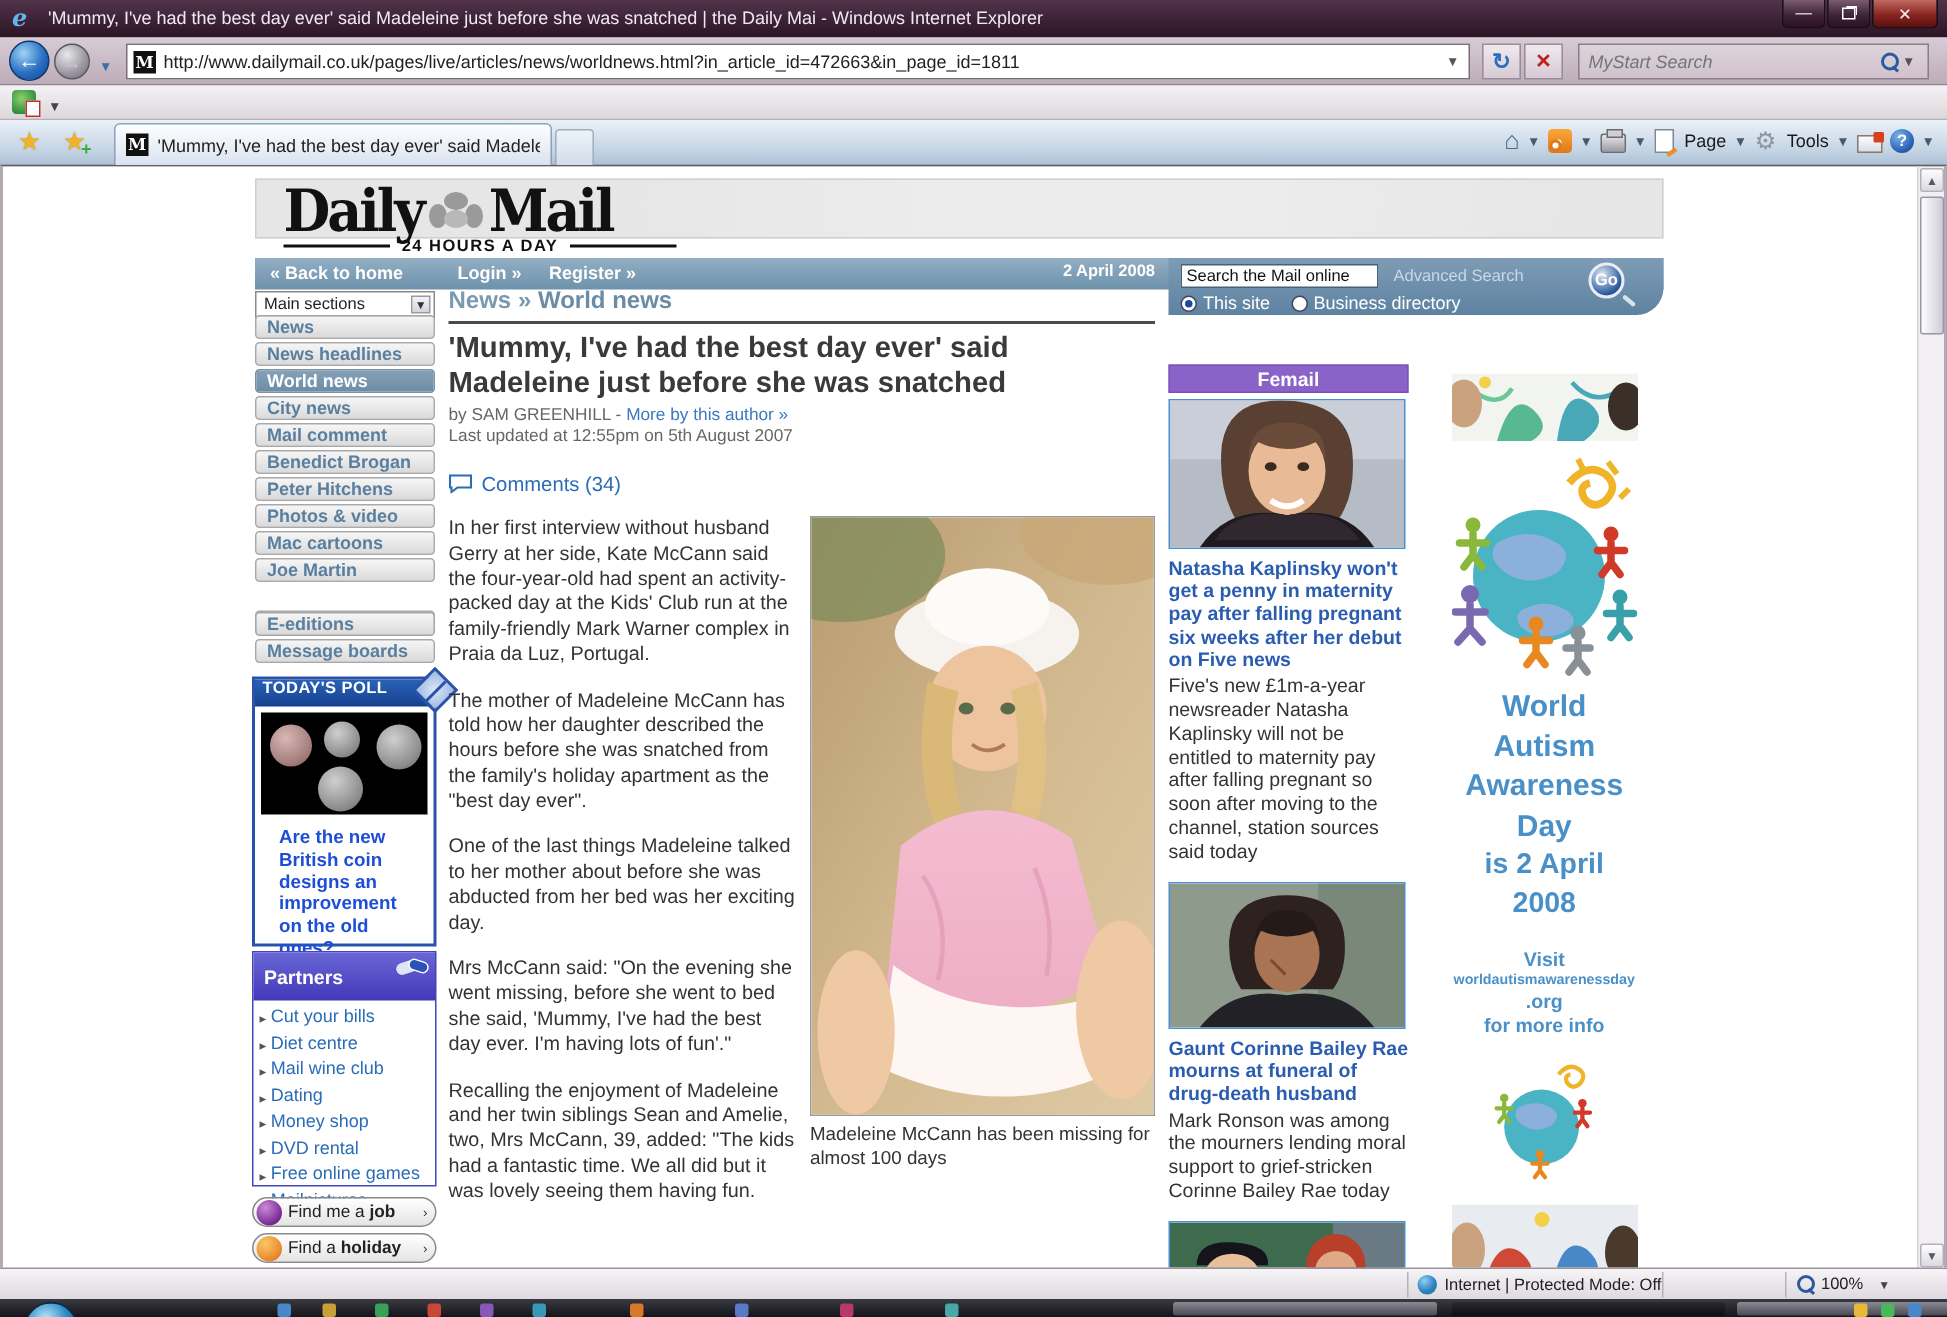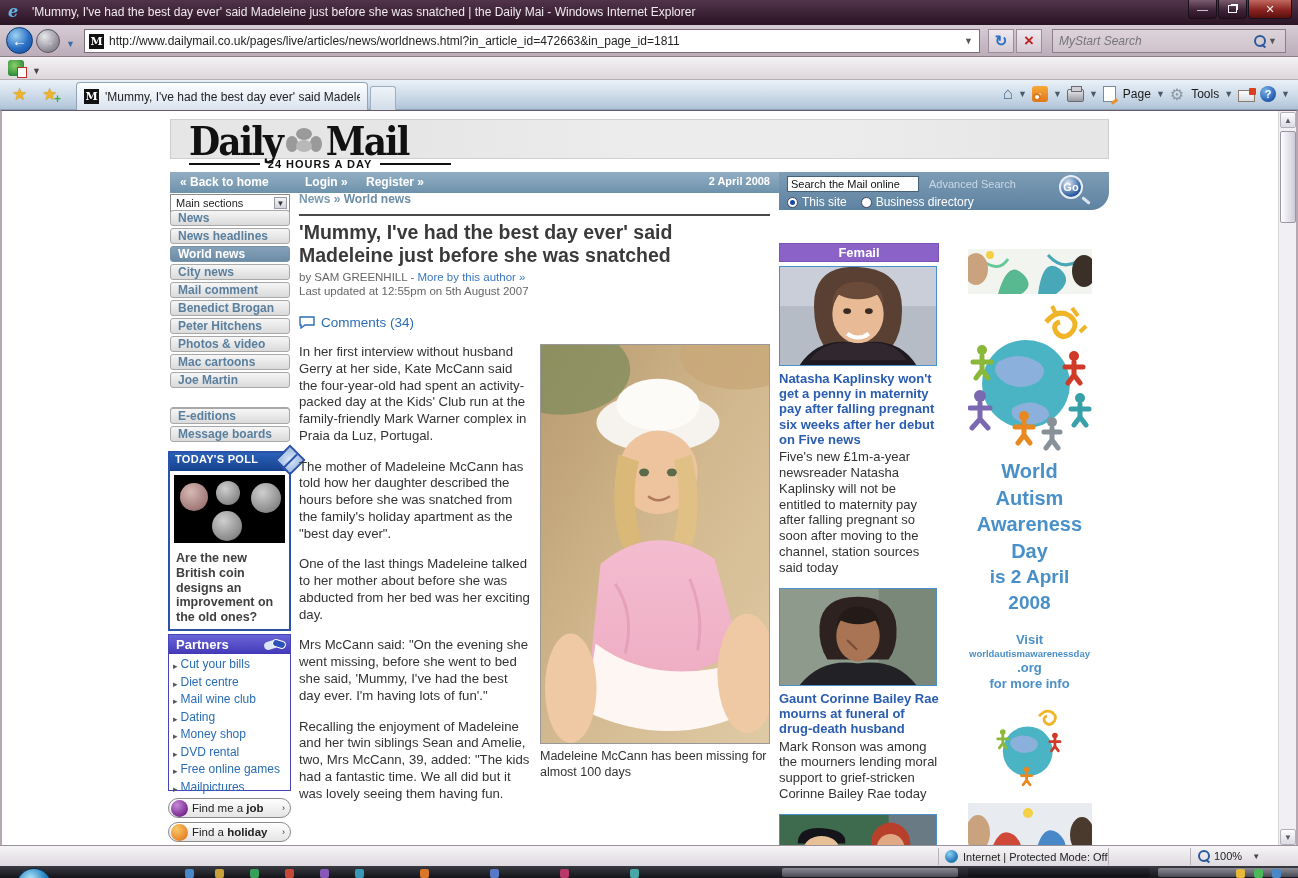--- a/index.html
+++ b/index.html
@@ -138,45 +138,45 @@
     transform:rotate(40deg); border-radius:2px; }
   .sp-radios { position:absolute; left:8px; top:23px; display:flex; align-items:center; font-size:12px; }
   .radio { width:11px; height:11px; border-radius:50%; background:#fff; border:1px solid #446; margin-right:4px; position:relative; }
   .radio.sel::after { content:""; position:absolute; left:2px; top:2px; width:5px; height:5px; border-radius:50%; background:#1a4a9e; }
   .sp-radios .lbl2 { margin-left:14px; }
   
   .mainsections { position:absolute; left:168px; top:83px; width:120px; height:18px; background:#fff;
     border:1px solid #8a8a8a; font-size:11px; color:#222; display:flex; align-items:center; padding-left:5px; }
   .ms-arrow { position:absolute; right:2px; top:2px; width:13px; height:12px; background:linear-gradient(#f4f4f6,#d4d4dc);
     border:1px solid #9a9aa4; color:#333; font-size:8px; text-align:center; line-height:11px; }
-  .breadcrumb { position:absolute; left:297px; top:81px; font-weight:bold; font-size:12px; color:#7a9ab0; }
+  .breadcrumb { position:absolute; left:297px; top:81px; font-weight:bold; font-size:16px; color:#7a9ab0; }
   .breadcrumb .cur { color:#6b8ca4; }
   .bc-rule { position:absolute; left:297px; top:103px; width:471px; height:2px; background:#4a4a4a; }
   
   .side-item { position:absolute; left:168px; width:120px; height:16px; border:1px solid #a8a8a8; border-radius:3px;
     background:linear-gradient(#f6f6f6,#dadada); color:#5a7f9e; font-weight:bold; font-size:12px;
     display:flex; align-items:center; padding-left:7px; line-height:14px; }
   .side-item.active { background:linear-gradient(#85a1b8,#6c8da7); color:#fff; border-color:#7a92a6; }
   
   .pollbox { position:absolute; left:166px; top:340px; width:123px; height:180px; border:2px solid #2a52a8; background:#fff; }
   .poll-head { height:18px; background:linear-gradient(#2a62b8,#16408e); color:#fff; font-weight:bold; font-size:11px;
     display:flex; align-items:flex-start; padding-left:5px; letter-spacing:.3px; }
   .poll-diamond { position:absolute; right:-12px; top:-4px; width:22px; height:22px; transform:rotate(45deg);
     background:radial-gradient(#dce8f8,#9ab8e0); border:2px solid #2a52a8; }
   .poll-diamond::after { content:""; position:absolute; left:9px; top:0; width:2px; height:20px; background:#2a52a8; box-shadow:0 0 0 0; }
   .poll-img { margin:4px; width:111px; height:68px; background:#000; position:relative; overflow:hidden; }
   .coin { position:absolute; border-radius:50%; background:radial-gradient(circle at 38% 32%,#cfcfcf,#8a8a8a 70%,#5a5a5a); }
   .coin.c1 { left:6px; top:8px; width:28px; height:28px; background:radial-gradient(circle at 38% 32%,#d8b8b4,#a07a78 70%,#6a4a48); }
   .coin.c2 { left:42px; top:6px; width:24px; height:24px; }
   .coin.c3 { right:4px; top:8px; width:30px; height:30px; }
   .coin.c4 { left:38px; bottom:2px; width:30px; height:30px; }
-  .poll-q { padding:4px 6px; color:#404040; font-weight:bold; font-size:12.5px; line-height:1.18; }
+  .poll-q { padding:4px 16px; color:#1d4ed8; font-weight:bold; font-size:12.5px; line-height:1.18; }
   
   .partnersbox { position:absolute; left:166px; top:523px; width:123px; height:157px; border:1px solid #4444bb; background:#fff; }
-  .part-head { height:19px; background:linear-gradient(#6a66d6,#4338b8); color:#fff; font-weight:bold; font-size:13px;
+  .part-head { height:32px; background:linear-gradient(#6a66d6,#4338b8); color:#fff; font-weight:bold; font-size:13px;
     display:flex; align-items:center; padding-left:7px; position:relative; }
   .handshake { position:absolute; right:2px; top:1px; width:26px; height:17px; }
   .handshake i { position:absolute; border-radius:4px; }
   .handshake i:nth-child(1){ left:2px; top:5px; width:14px; height:8px; background:#dce6f4; transform:rotate(-18deg); }
   .handshake i:nth-child(2){ right:2px; top:4px; width:14px; height:8px; background:#2a52b8; transform:rotate(18deg); border:1px solid #fff; }
   .part-link { display:flex; align-items:flex-start; font-size:12px; line-height:15.5px; padding-left:4px; }
   .part-link .bullet { color:#555; font-size:9px; margin:2px 3px 0 0; }
   .part-link .plabel { color:#2a6cb5; white-space:nowrap; }
   
   .findbtn { position:absolute; left:166px; width:123px; height:20px; border:1px solid #8a8a8a; border-radius:10px;

